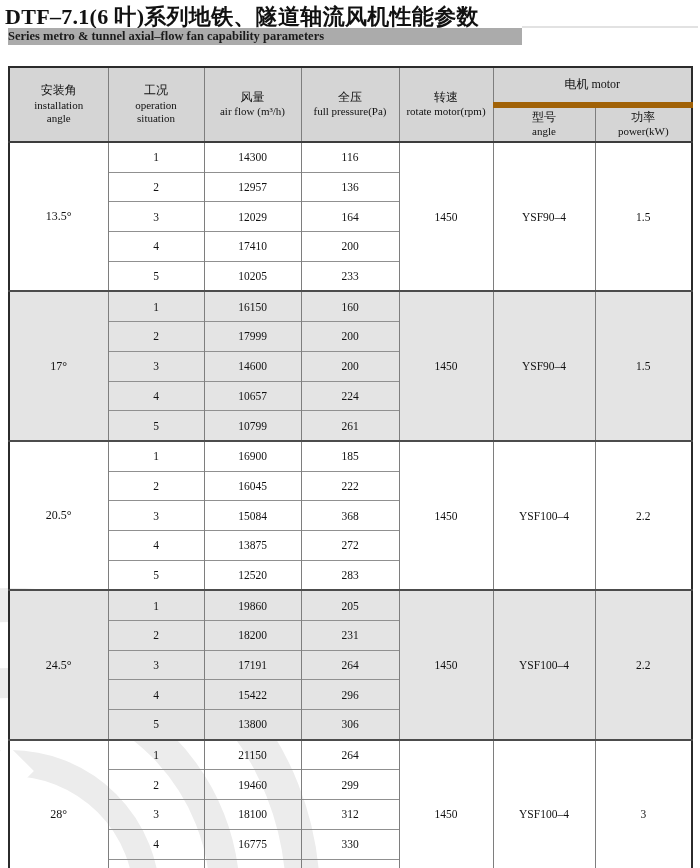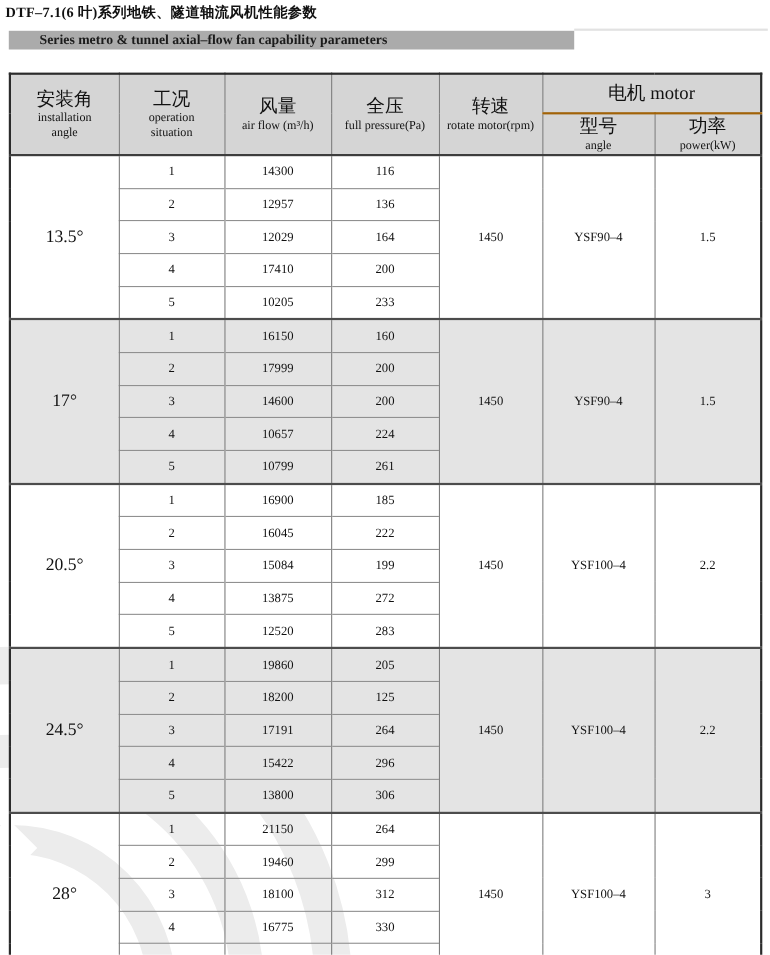--- a/index.html
+++ b/index.html
@@ -16,54 +16,54 @@
   .watermark { position: absolute; left: 0; top: 0; width: 700px; height: 868px; z-index: 0; overflow: hidden; }
   .wm-ring { position: absolute; border-radius: 50%; box-sizing: border-box; border-style: solid; border-color: #ececec; }
   .wm-ring.r1 { width: 300px; height: 300px; left: -140px; top: 750px; border-width: 26px; }
   .wm-ring.r2 { width: 460px; height: 460px; left: -220px; top: 668px; border-width: 30px; }
   .wm-ring.r3 { width: 620px; height: 620px; left: -300px; top: 588px; border-width: 34px; }
   .wm-diamond { position: absolute; width: 38px; height: 38px; left: -12px; top: 752px; background: #ffffff; transform: rotate(45deg); }
 
   
   .doc-title {
     position: absolute; top: 2px; left: 5px; z-index: 2;
-    font-size: 13px; font-weight: bold; letter-spacing: 0.3px;
+    font-size: 22px; font-weight: bold; letter-spacing: 0.3px;
     white-space: nowrap;
   }
   .subtitle-rule { position: absolute; top: 26px; left: 522px; width: 176px; height: 2px; background: #e2e2e2; z-index: 2; }
   .subtitle-bar {
     position: absolute; top: 28px; left: 8px; width: 514px; height: 17px;
     background: #ababab; z-index: 2;
   }
   .subtitle-bar span {
-    display: block; padding-left: 28px; line-height: 17px;
+    display: block; line-height: 17px;
     font-size: 12.5px; font-weight: bold; color: #1b1b1b; white-space: nowrap;
   }
 
   
   table.params {
     position: absolute; top: 66px; left: 8px; z-index: 1;
     width: 683px; table-layout: fixed; border-collapse: collapse;
     border: 2px solid #2b2b2b;
     background: transparent;
   }
   .params th, .params td {
     border-left: 1px solid #7e7e7e; border-right: 1px solid #7e7e7e;
     padding: 0; text-align: center; vertical-align: middle;
     font-weight: normal;
   }
   .params thead th { background: #d5d5d5; }
   .params thead { border-bottom: 2px solid #3d3d3d; }
-  .params th.th-motor { border-bottom: 2px solid #a16207; height: 34px; }
+  .params th.th-motor { border-bottom: 6px solid #a16207; height: 34px; }
   .params thead tr.h2 th { height: 33px; }
-  .zh { display: block; font-size: 17px; line-height: 1.3; }
+  .zh { display: block; font-size: 12px; line-height: 1.3; }
   .en { display: block; font-size: 11px; line-height: 1.25; }
 
   .params tbody td { font-size: 11.5px; height: 28.7px; }
-  .params td.angle { font-size: 16px; }
+  .params td.angle { font-size: 12px; }
   .params tbody.band { background: #e4e4e4; }
   .params tbody.group + tbody.group { border-top: 2px solid #4c4c4c; }
   .params tr.sub td { border-top: 1px solid #909090; }
 </style>
 </head>
 <body>
 
 <div class="watermark">
   <div class="wm-ring r3"></div>
   <div class="wm-ring r2"></div>
@@ -202,21 +202,21 @@
       <td rowspan="5">2.2</td>
     </tr>
     <tr class="sub">
       <td>2</td>
       <td>16045</td>
       <td>222</td>
     </tr>
     <tr class="sub">
       <td>3</td>
       <td>15084</td>
-      <td>199</td>
+      <td>368</td>
     </tr>
     <tr class="sub">
       <td>4</td>
       <td>13875</td>
       <td>272</td>
     </tr>
     <tr class="sub">
       <td>5</td>
       <td>12520</td>
       <td>283</td>
@@ -229,21 +229,21 @@
       <td>1</td>
       <td>19860</td>
       <td>205</td>
       <td rowspan="5">1450</td>
       <td rowspan="5">YSF100–4</td>
       <td rowspan="5">2.2</td>
     </tr>
     <tr class="sub">
       <td>2</td>
       <td>18200</td>
-      <td>125</td>
+      <td>231</td>
     </tr>
     <tr class="sub">
       <td>3</td>
       <td>17191</td>
       <td>264</td>
     </tr>
     <tr class="sub">
       <td>4</td>
       <td>15422</td>
       <td>296</td>

